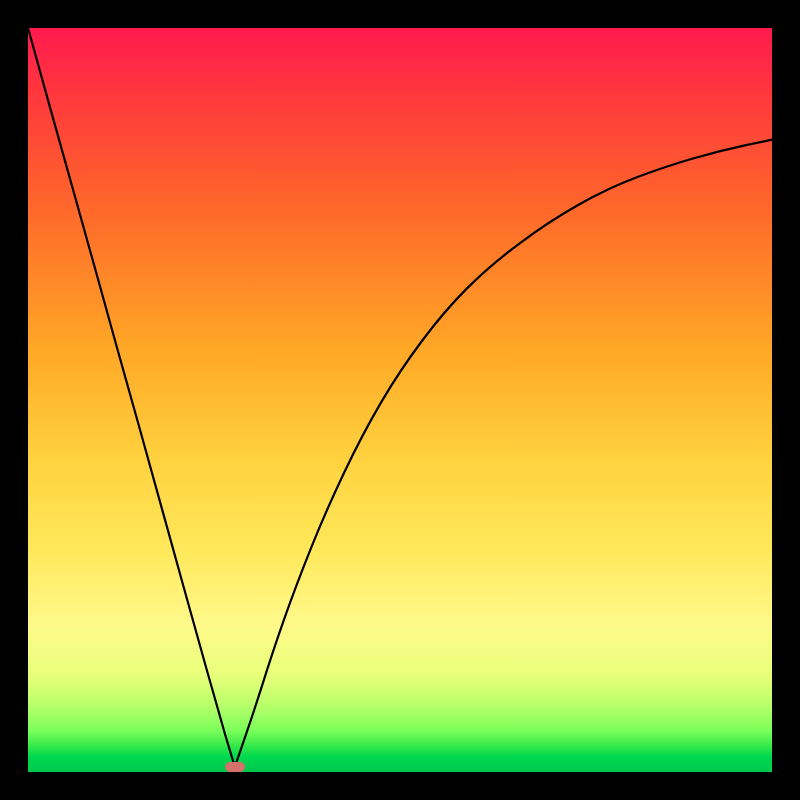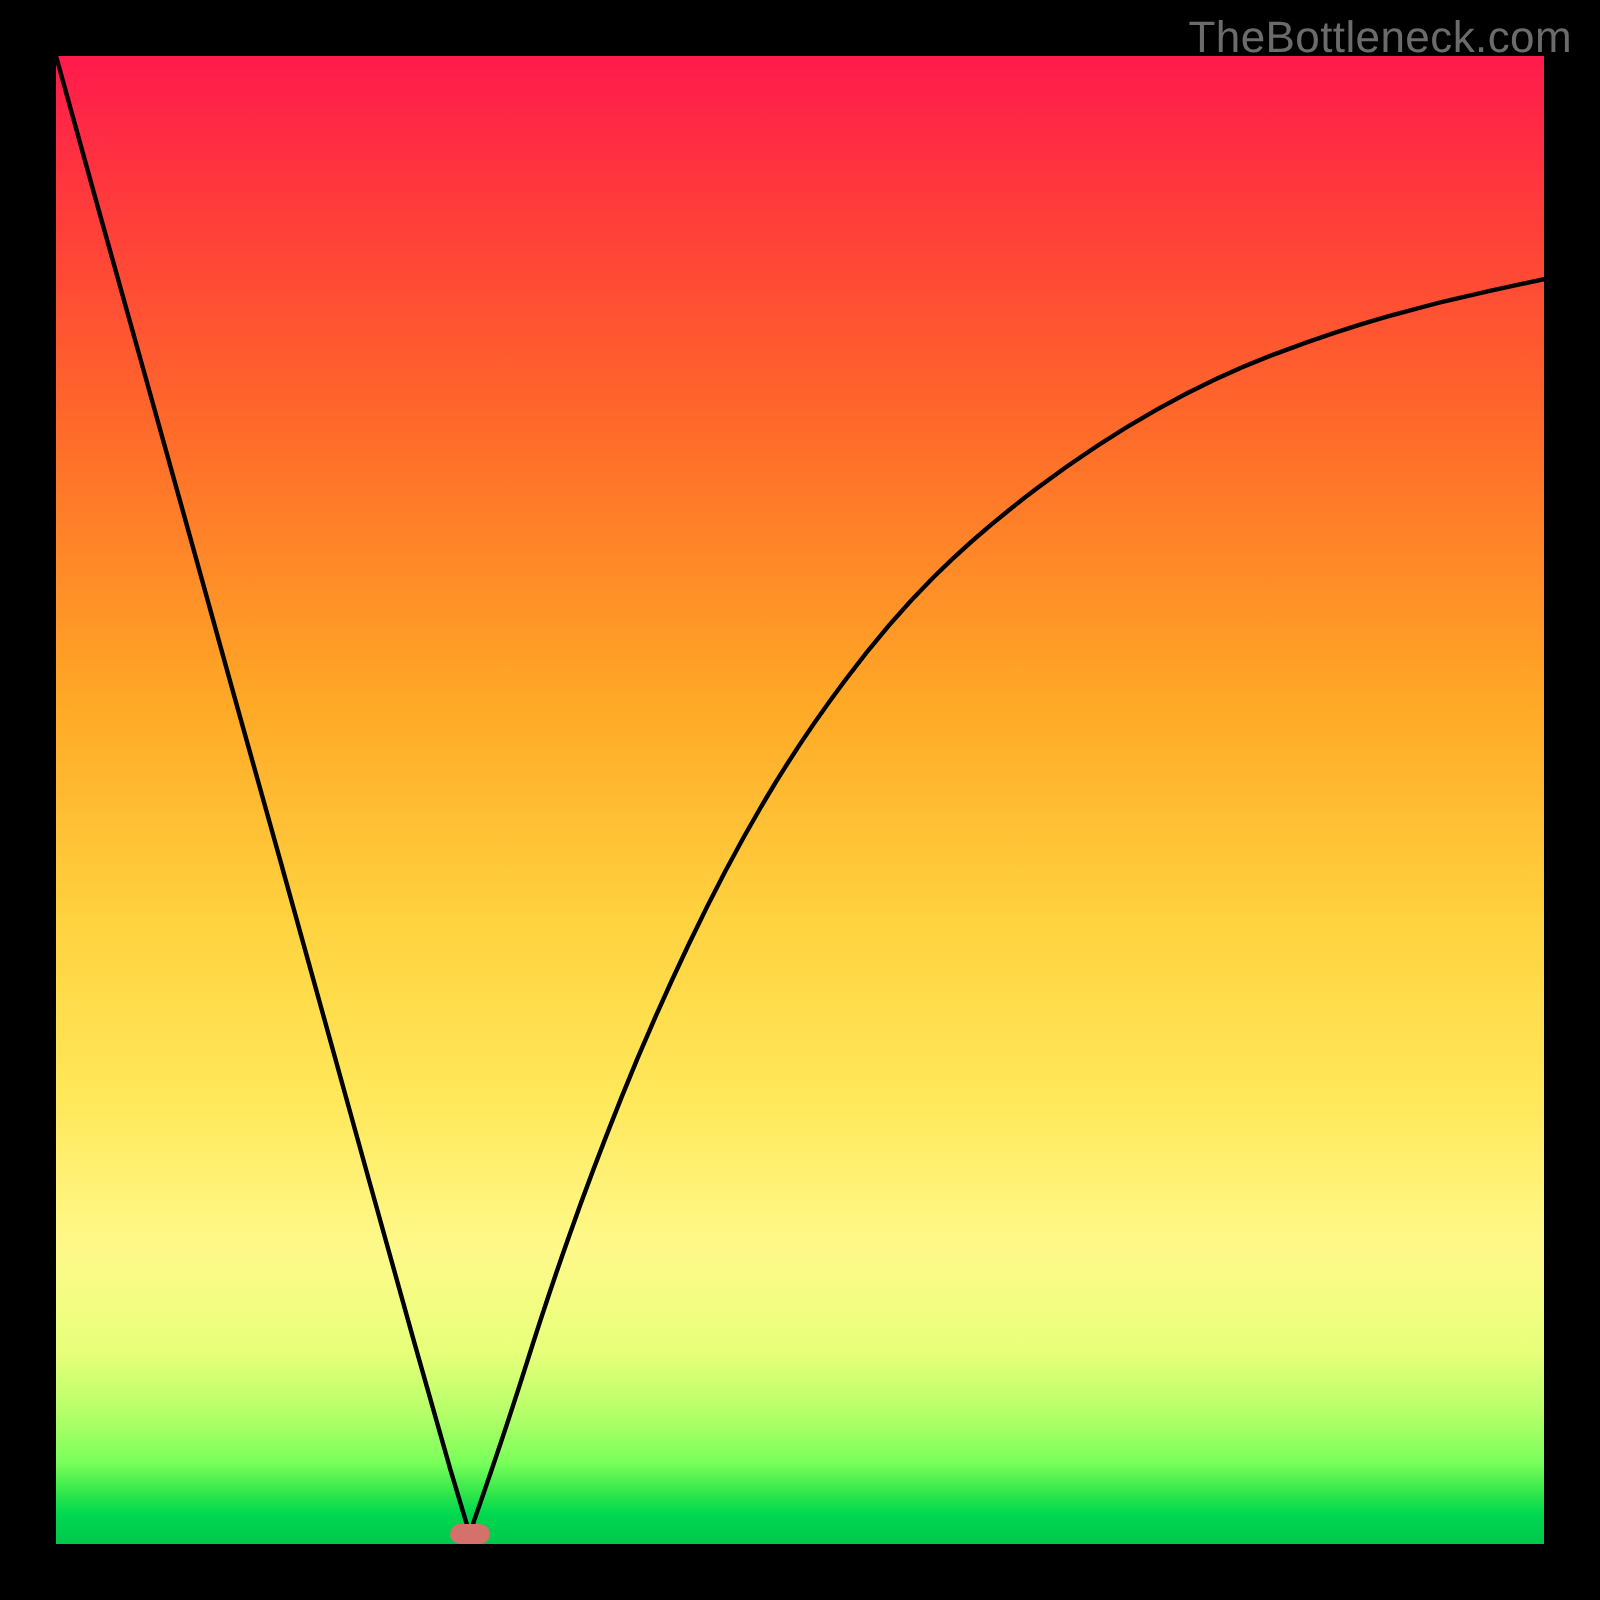--- a/index.html
+++ b/index.html
@@ -63,21 +63,20 @@
     height: 10px;
     border-radius: 5px;
     background: #d5716b;
     transform: translate(-50%, -50%);
   }
 </style>
 </head>
 <body>
 
 <div class="frame">
-  <div class="watermark">TheBottleneck.com</div>
   <div class="plot">
     <svg class="curve" viewBox="0 0 744 744" preserveAspectRatio="none">
       <path id="left-path" fill="none" stroke="#000" stroke-width="2.2" stroke-linecap="round" d="M0.0 0.0 L22.3 80.4 L44.6 160.0 L67.0 240.3 L89.3 320.7 L111.6 400.3 L133.9 480.6 L156.2 561.0 L178.6 641.3 L197.2 706.8 L206.8 738.8"></path>
       <path id="right-path" fill="none" stroke="#000" stroke-width="2.2" stroke-linecap="round" d="M206.8 738.8 Q223.2 691.9 234.4 656.6 Q245.5 621.2 256.7 589.6 Q267.8 558.0 282.7 520.8 Q297.6 483.6 316.2 444.5 Q334.8 405.5 353.4 373.9 Q372.0 342.2 394.3 312.5 Q416.6 282.7 439.0 260.4 Q461.3 238.1 491.0 215.8 Q520.8 193.4 550.6 176.7 Q580.3 160.0 610.1 148.8 Q639.8 137.6 665.9 130.2 Q691.9 122.8 718.0 117.2 T744.0 111.6"></path>
     </svg>
     <div id="marker" class="marker" style="left: 206.832px; top: 738.792px; background: rgb(213, 113, 107);"></div>
   </div>
 </div>
 
 </body></html>

